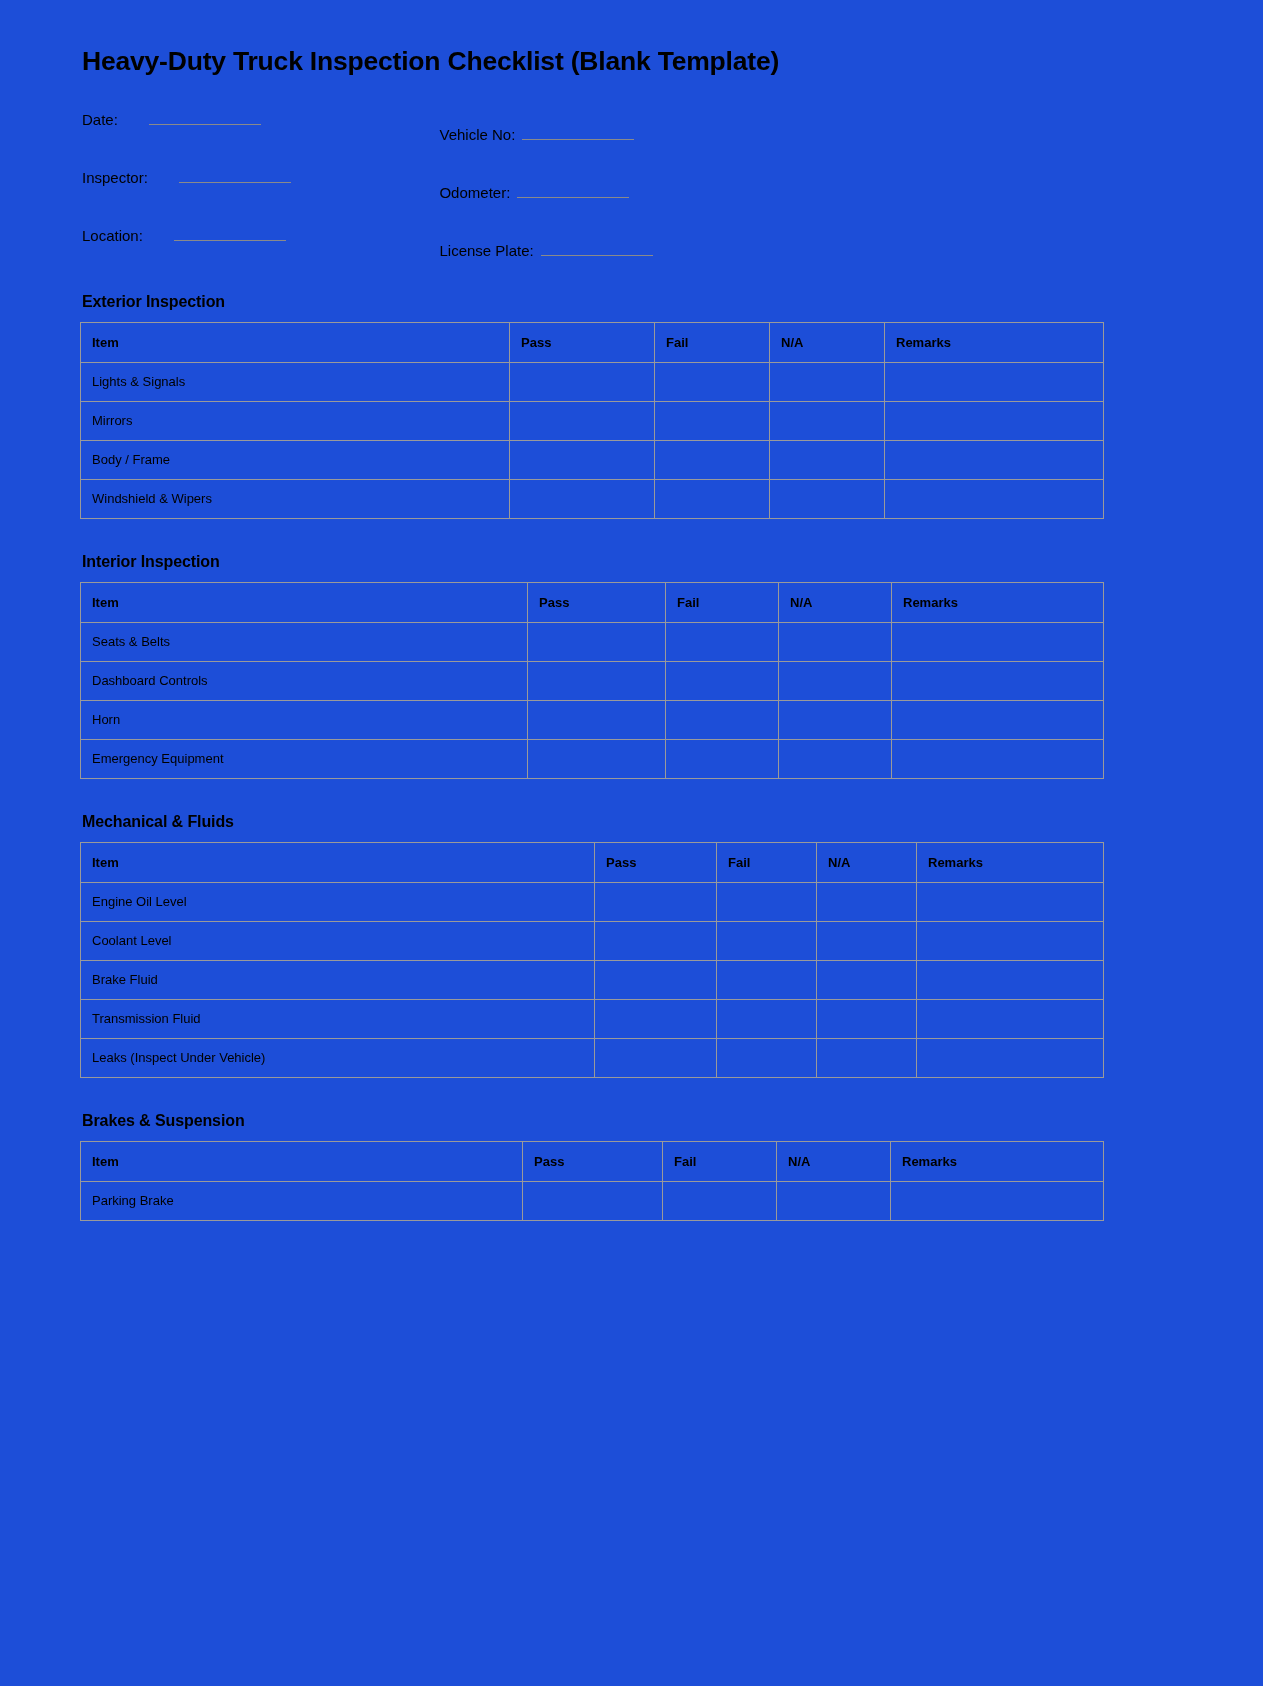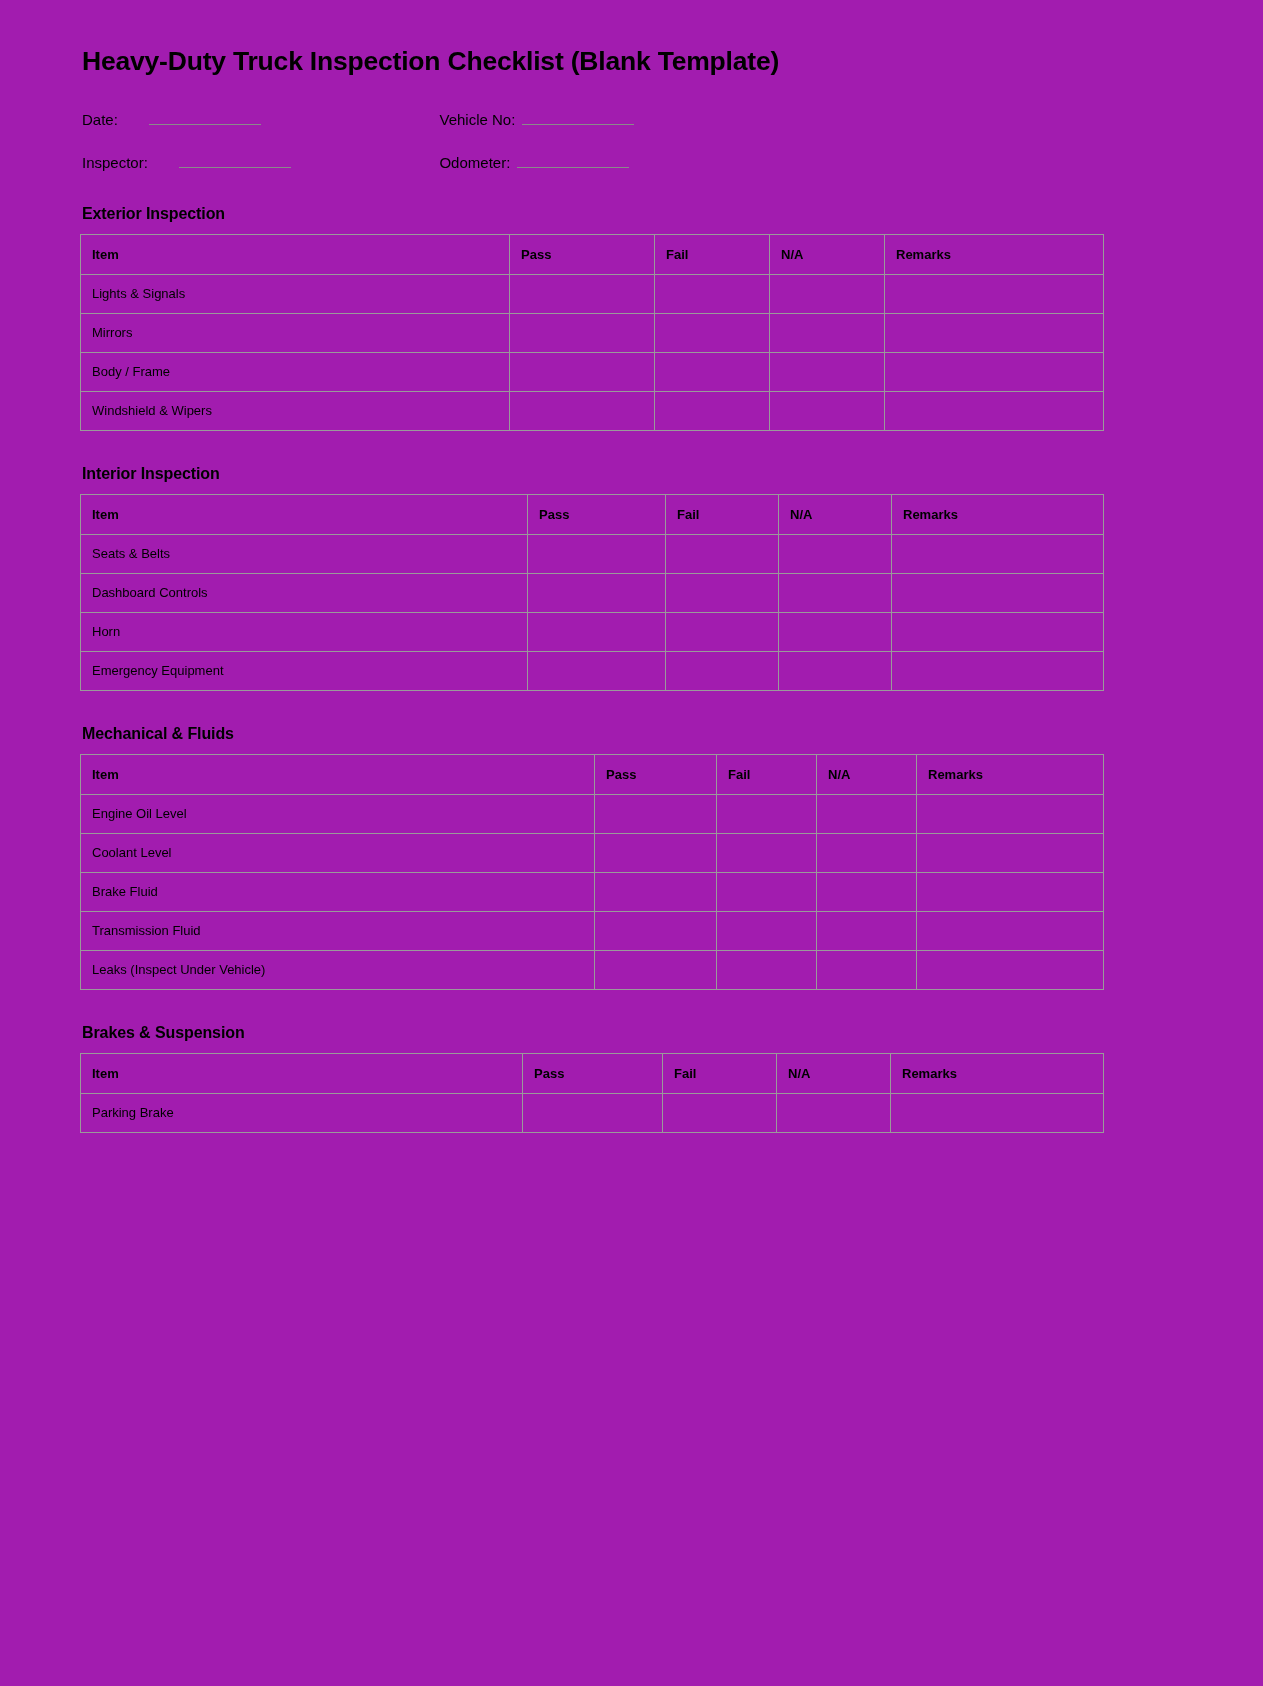--- a/index.html
+++ b/index.html
@@ -11,21 +11,21 @@
     width: 1263px;
     height: 1686px;
     font-family: "Liberation Sans", sans-serif;
     color: #000000;
     overflow: hidden;
   }
   .page {
     position: relative;
     width: 1263px;
     height: 1686px;
-    background: #a21caf;
+    background: #1d4ed8;
     box-sizing: border-box;
     padding: 40px 80px 0 80px;
     overflow: hidden;
   }
   .doc-title {
     font-size: 26.5px;
     font-weight: bold;
     letter-spacing: -0.2px;
     margin: 6px 0 0 2px;
     line-height: 1.2;
@@ -41,21 +41,21 @@
     display: flex;
     margin-bottom: 26px;
   }
   .meta-row:last-child { margin-bottom: 0; }
   .meta-cell {
     display: flex;
     align-items: baseline;
     font-size: 15px;
   }
   .meta-cell.left  { width: 480px; gap: 24px; }
-  .meta-cell.right { width: 460px; }
+  .meta-cell.right { width: 460px; margin-top: 15px; }
   .meta-label { white-space: nowrap; }
   .blank-line {
     display: inline-block;
     width: 112px;
     border-bottom: 1px solid #8a8a8a;
     height: 13px;
     margin-left: 7px;
   }
 
   
@@ -132,20 +132,30 @@
       <div class="meta-cell left">
         <span class="meta-label">Inspector:</span>
         <span class="blank-line"></span>
       </div>
       <div class="meta-cell right">
         <span class="meta-label">Odometer:</span>
         <span class="blank-line"></span>
       </div>
     </div>
 
+    <div class="meta-row">
+      <div class="meta-cell left">
+        <span class="meta-label">Location:</span>
+        <span class="blank-line"></span>
+      </div>
+      <div class="meta-cell right">
+        <span class="meta-label">License Plate:</span>
+        <span class="blank-line"></span>
+      </div>
+    </div>
 
   </div>
 
   <div class="section">
     <div class="section-title">Exterior Inspection</div>
     <table class="checklist t-exterior">
       <colgroup>
         <col class="c-item">
           <col class="c-pass">
           <col class="c-fail">

